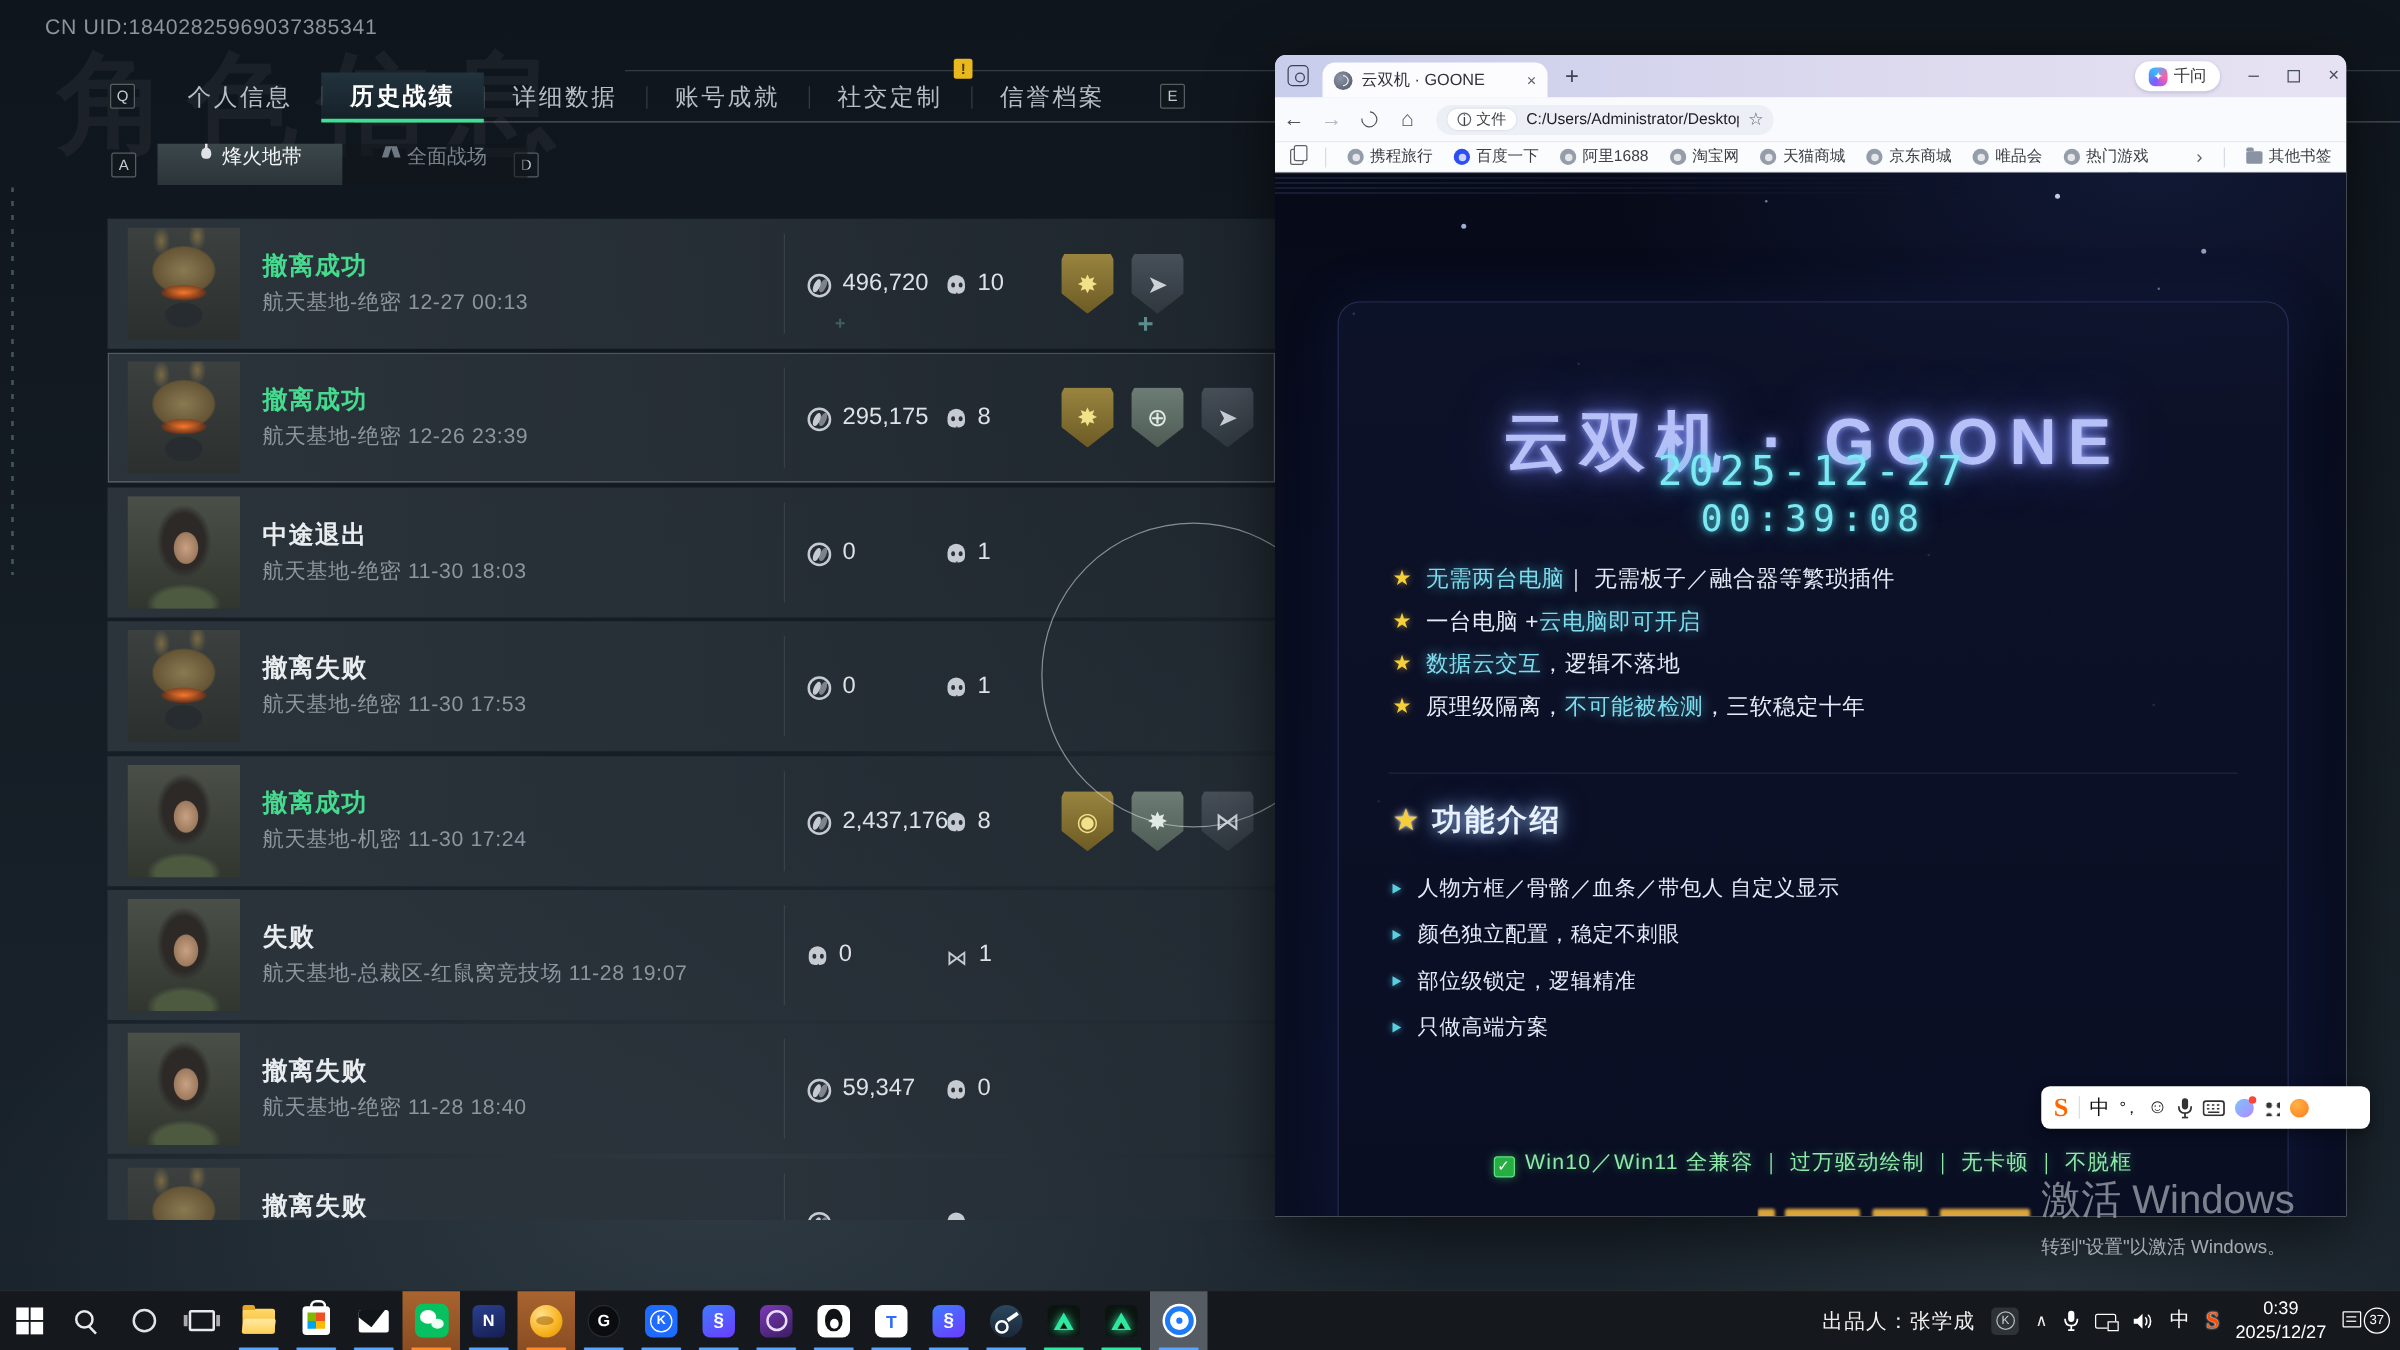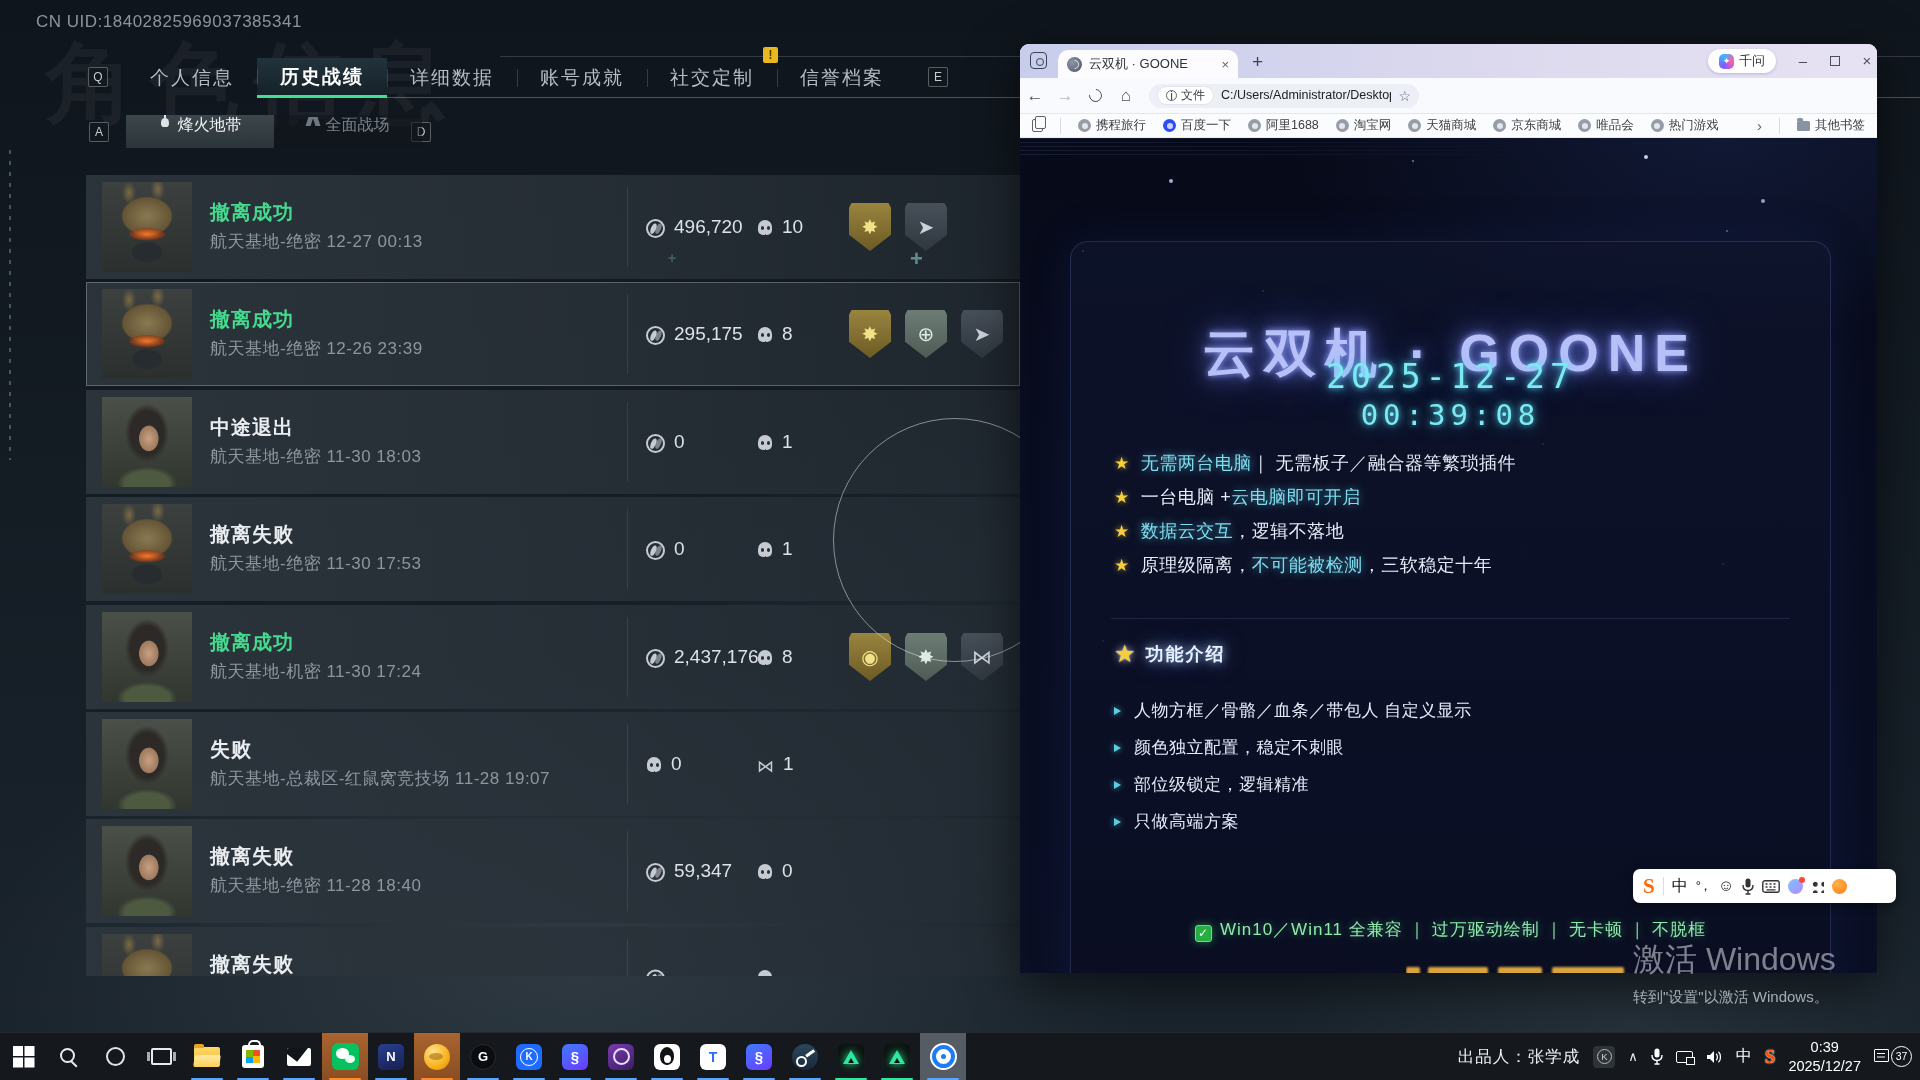--- a/index.html
+++ b/index.html
@@ -180,21 +180,21 @@
   .p-date{top:115px;font-size:33px;}
   .p-time{top:156px;font-size:29px;}
   .star-list{position:absolute;left:43px;top:204px;list-style:none;margin:0;padding:0;}
   .star-list li{height:34px;display:flex;align-items:center;font-size:18px;letter-spacing:.5px;}
   .b-star{color:#f6cf3a;margin-right:11px;font-size:17px;text-shadow:0 0 6px rgba(246,207,58,.6);}
   .seg-plain{color:#e7ecf8;text-align:right;}
   .seg-hl{color:#7fdcec;text-shadow:0 0 9px rgba(90,215,238,.65);}
   .p-divider{position:absolute;left:40px;right:40px;top:376px;height:1px;background:rgba(150,170,255,.14);}
   .p-section{position:absolute;left:43px;top:398px;display:flex;align-items:center;gap:10px;}
   .star-big{color:#f6cf3a;font-size:24px;text-shadow:0 0 2px #fff,0 0 8px rgba(255,255,255,.7);}
-  .p-section h2{margin:0;font-size:18px;color:#e9f1ff;letter-spacing:2px;
+  .p-section h2{margin:0;font-size:24px;color:#e9f1ff;letter-spacing:2px;
     text-shadow:0 0 10px rgba(170,205,255,.85),0 0 22px rgba(120,170,255,.5);}
   .features{position:absolute;left:43px;top:450px;list-style:none;margin:0;padding:0;}
   .features li{height:37px;display:flex;align-items:center;font-size:17px;color:#e6ebfa;letter-spacing:.5px;}
   .tri{width:0;height:0;border-left:7px solid #59cfe2;border-top:4.5px solid transparent;
     border-bottom:4.5px solid transparent;margin-right:13px;filter:drop-shadow(0 0 3px rgba(90,210,235,.7));}
   .compat{position:absolute;left:0;right:0;top:676px;text-align:center;font-size:17px;color:#8fe9a9;
     letter-spacing:1px;text-shadow:0 0 8px rgba(80,230,140,.45);}
   .chk{display:inline-flex;width:17px;height:17px;background:#27ae42;border:1px solid #62e188;border-radius:3px;
     color:#fff;font-size:12px;align-items:center;justify-content:center;margin-right:8px;vertical-align:-2px;
     box-shadow:0 0 8px rgba(60,220,110,.5);}

